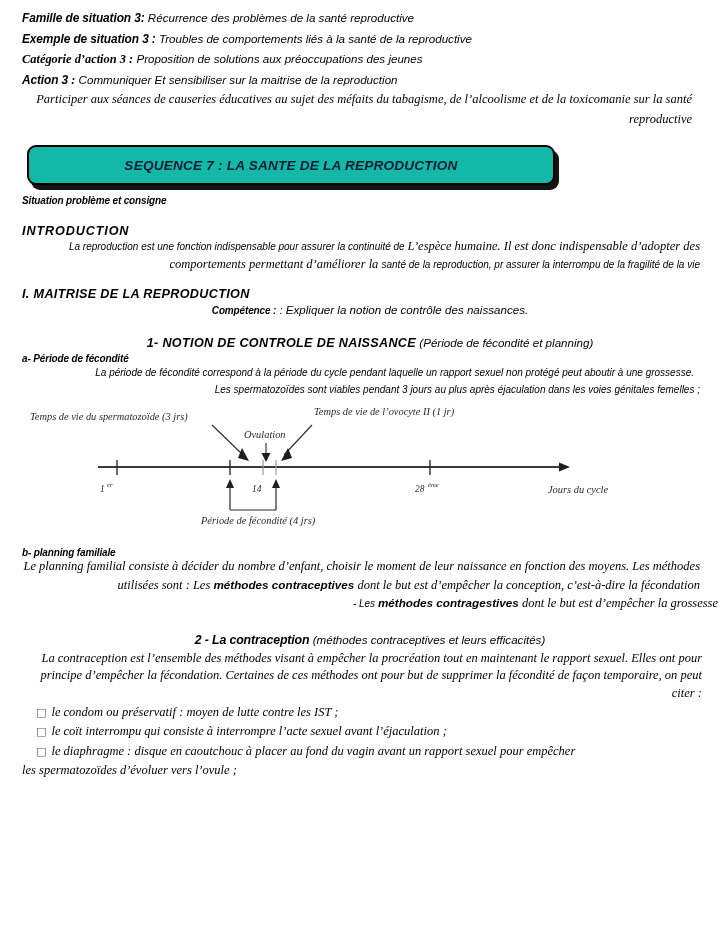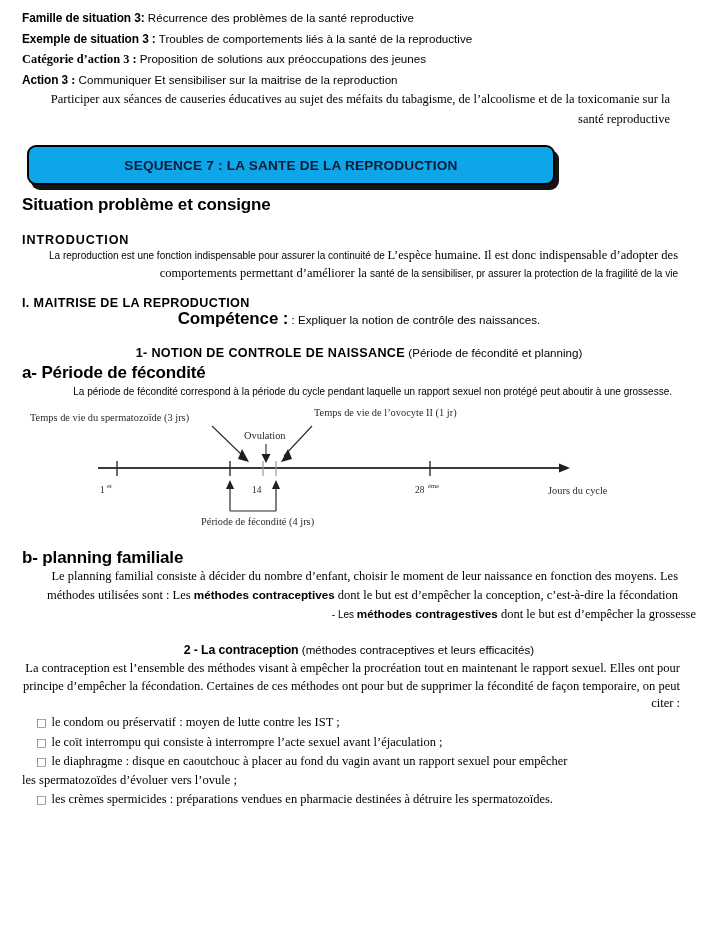--- a/index.html
+++ b/index.html
@@ -14,21 +14,22 @@
     font-family: "Liberation Serif", serif;
     color: #000000;
     overflow: hidden;
     position: relative;
   }
   .page {
     width: 720px;
     height: 941px;
     position: relative;
     box-sizing: border-box;
-    padding: 6px 24px 0 22px;
+    padding: 6px 2px 0 22px;
+    font-style: italic;
   }
 
   .line {
     font-size: 12.3px;
     line-height: 17.6px;
     white-space: nowrap;
     text-align: center;
   }
 
   
@@ -59,21 +60,21 @@
     margin: 16px 0 0 0;
     position: relative;
     height: 48px;
   }
   .banner {
     position: absolute;
     left: 5px;
     top: 0;
     width: 528px;
     height: 40px;
-    background: #0ea5e9;
+    background: #14b8a6;
     border: 2.5px solid #000000;
     border-radius: 9px;
     box-shadow: 4px 5px 0 0 rgba(0,0,0,0.92);
     display: flex;
     align-items: center;
     justify-content: center;
     box-sizing: border-box;
   }
   .banner-title {
     font-family: "Liberation Sans", sans-serif;
@@ -81,21 +82,21 @@
     font-size: 13.6px;
     color: #0d1b33;
     letter-spacing: 0.2px;
     text-align: center;
   }
 
   
   .sec-sans-b {
     font-family: "Liberation Sans", sans-serif;
     font-weight: bold;
-    font-size: 17px;
+    font-size: 10px;
     letter-spacing: -0.15px;
   }
   .sec-heading {
     font-family: "Liberation Sans", sans-serif;
     font-weight: bold;
     font-size: 12.6px;
     letter-spacing: 0.9px;
   }
   .sec-heading2 {
     font-family: "Liberation Sans", sans-serif;
@@ -197,33 +198,34 @@
     <div class="banner">
       <span class="banner-title">SEQUENCE 7 : LA SANTE  DE LA REPRODUCTION</span>
     </div>
   </div>
 
   <div class="sec-sans-b" style="margin-top:2px;">Situation problème et consigne</div>
 
   <div class="sp-18"></div>
 
   <div class="sec-heading">INTRODUCTION</div>
-  <div class="para" style="padding-right:18px;"><span class="ss"> La reproduction est une fonction indispensable pour assurer la continuité de </span><span>L’espèce humaine. Il est donc indispensable d’adopter des comportements permettant d’améliorer la </span><span class="ss">santé de la sensibiliser, pr assurer la protection de la fragilité de la vie</span></div>
+  <div class="para" style="padding-right:18px;"><span class="ss"> La reproduction est une fonction indispensable pour assurer la continuité de </span><span>L’espèce humaine. Il est donc indispensable d’adopter des comportements permettant d’améliorer la </span><span class="ss">santé de la reproduction, pr assurer la interrompu de la fragilité de la vie</span></div>
 
   <div class="sp-14"></div>
 
   <div class="sec-heading2">I. MAITRISE DE LA REPRODUCTION</div>
   <div class="line"><span class="sec-sans-b">Compétence :</span><span class="txt-sans"> : Expliquer la notion de contrôle des naissances.</span></div>
 
   <div class="sp-14"></div>
 
   <div class="line"><span class="sec-heading2">1- NOTION DE CONTROLE DE NAISSANCE</span><span class="txt-sans">  (Période de fécondité et planning)</span></div>
   <div class="sec-sans-b">a- Période de fécondité</div>
 
   <div class="para" style="padding-right:24px;"><span class="ss">La période de fécondité correspond à la période du cycle pendant laquelle un rapport sexuel non protégé peut aboutir à une grossesse.</span></div>
+  <div class="para" style="padding-right:18px;"><span class="ss">Les spermatozoïdes sont viables pendant 3 jours au plus après éjaculation dans les voies génitales femelles ;</span></div>
 
   <div class="diagram">
     <svg width="690" height="122" viewBox="0 0 690 122" xmlns="http://www.w3.org/2000/svg">
 
       <line x1="82" y1="62" x2="543" y2="62" stroke="#3a3a3a" stroke-width="1.8"></line>
 
       <polygon points="543,57.5 554,62 543,66.5" fill="#1e1e1e"></polygon>
 
       <line x1="101" y1="55" x2="101" y2="70" stroke="#2b2b2b" stroke-width="1.4"></line>
       <line x1="214" y1="55" x2="214" y2="70" stroke="#2b2b2b" stroke-width="1.4"></line>
@@ -274,15 +276,14 @@
 
   <div class="para" style="padding-right:16px;">La contraception est l’ensemble des méthodes visant à empêcher la procréation tout en maintenant le rapport sexuel. Elles ont pour principe d’empêcher la fécondation. Certaines de ces méthodes ont pour but de supprimer la fécondité de façon temporaire, on peut citer :</div>
 
   <div class="bullet-row"><span class="bx">□</span><span>le condom ou préservatif : moyen de lutte contre les IST ;</span></div>
 
   <div class="bullet-row"><span class="bx">□</span><span>le coït interrompu qui consiste à interrompre l’acte sexuel avant l’éjaculation ;</span></div>
 
   <div class="bullet-row"><span class="bx">□</span><span>le diaphragme : disque en caoutchouc à placer au fond du vagin avant un rapport sexuel pour empêcher</span></div>
   <div class="bullet-cont">les spermatozoïdes d’évoluer vers l’ovule ;</div>
 
-  <div class="bullet-row"><span class="bx">□</span><span>les crèmes spermicides : préparations vendues en pharmacie destinées à détruire les spermatozoïdes.</span></div>
 
 </div>
 
 </body></html>

